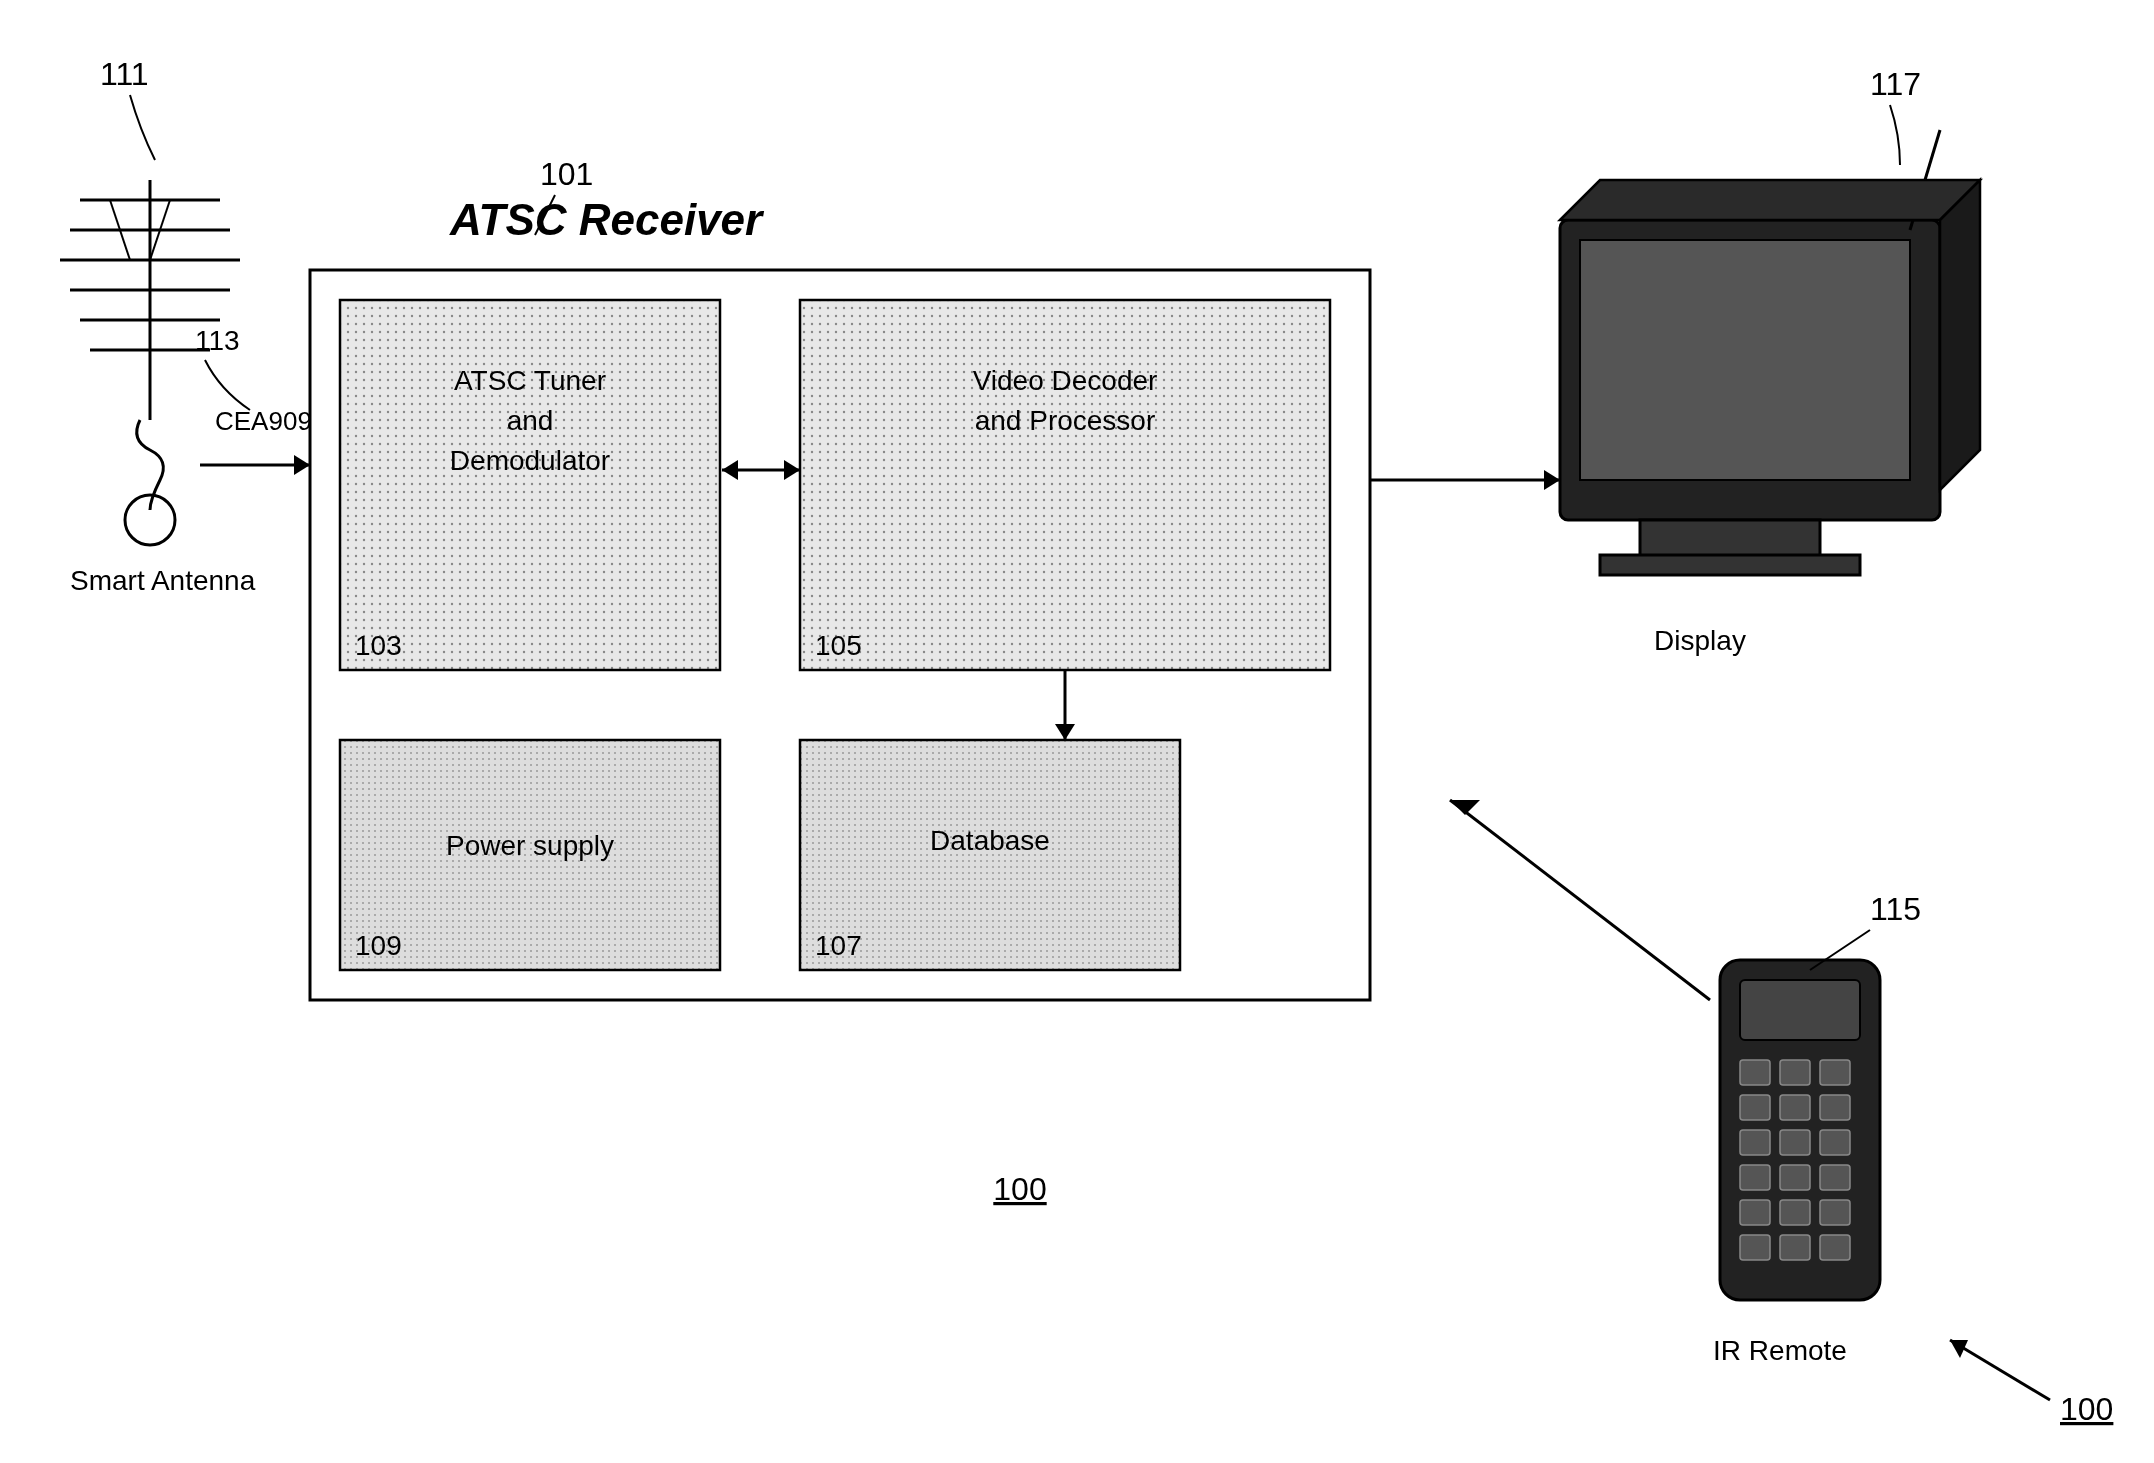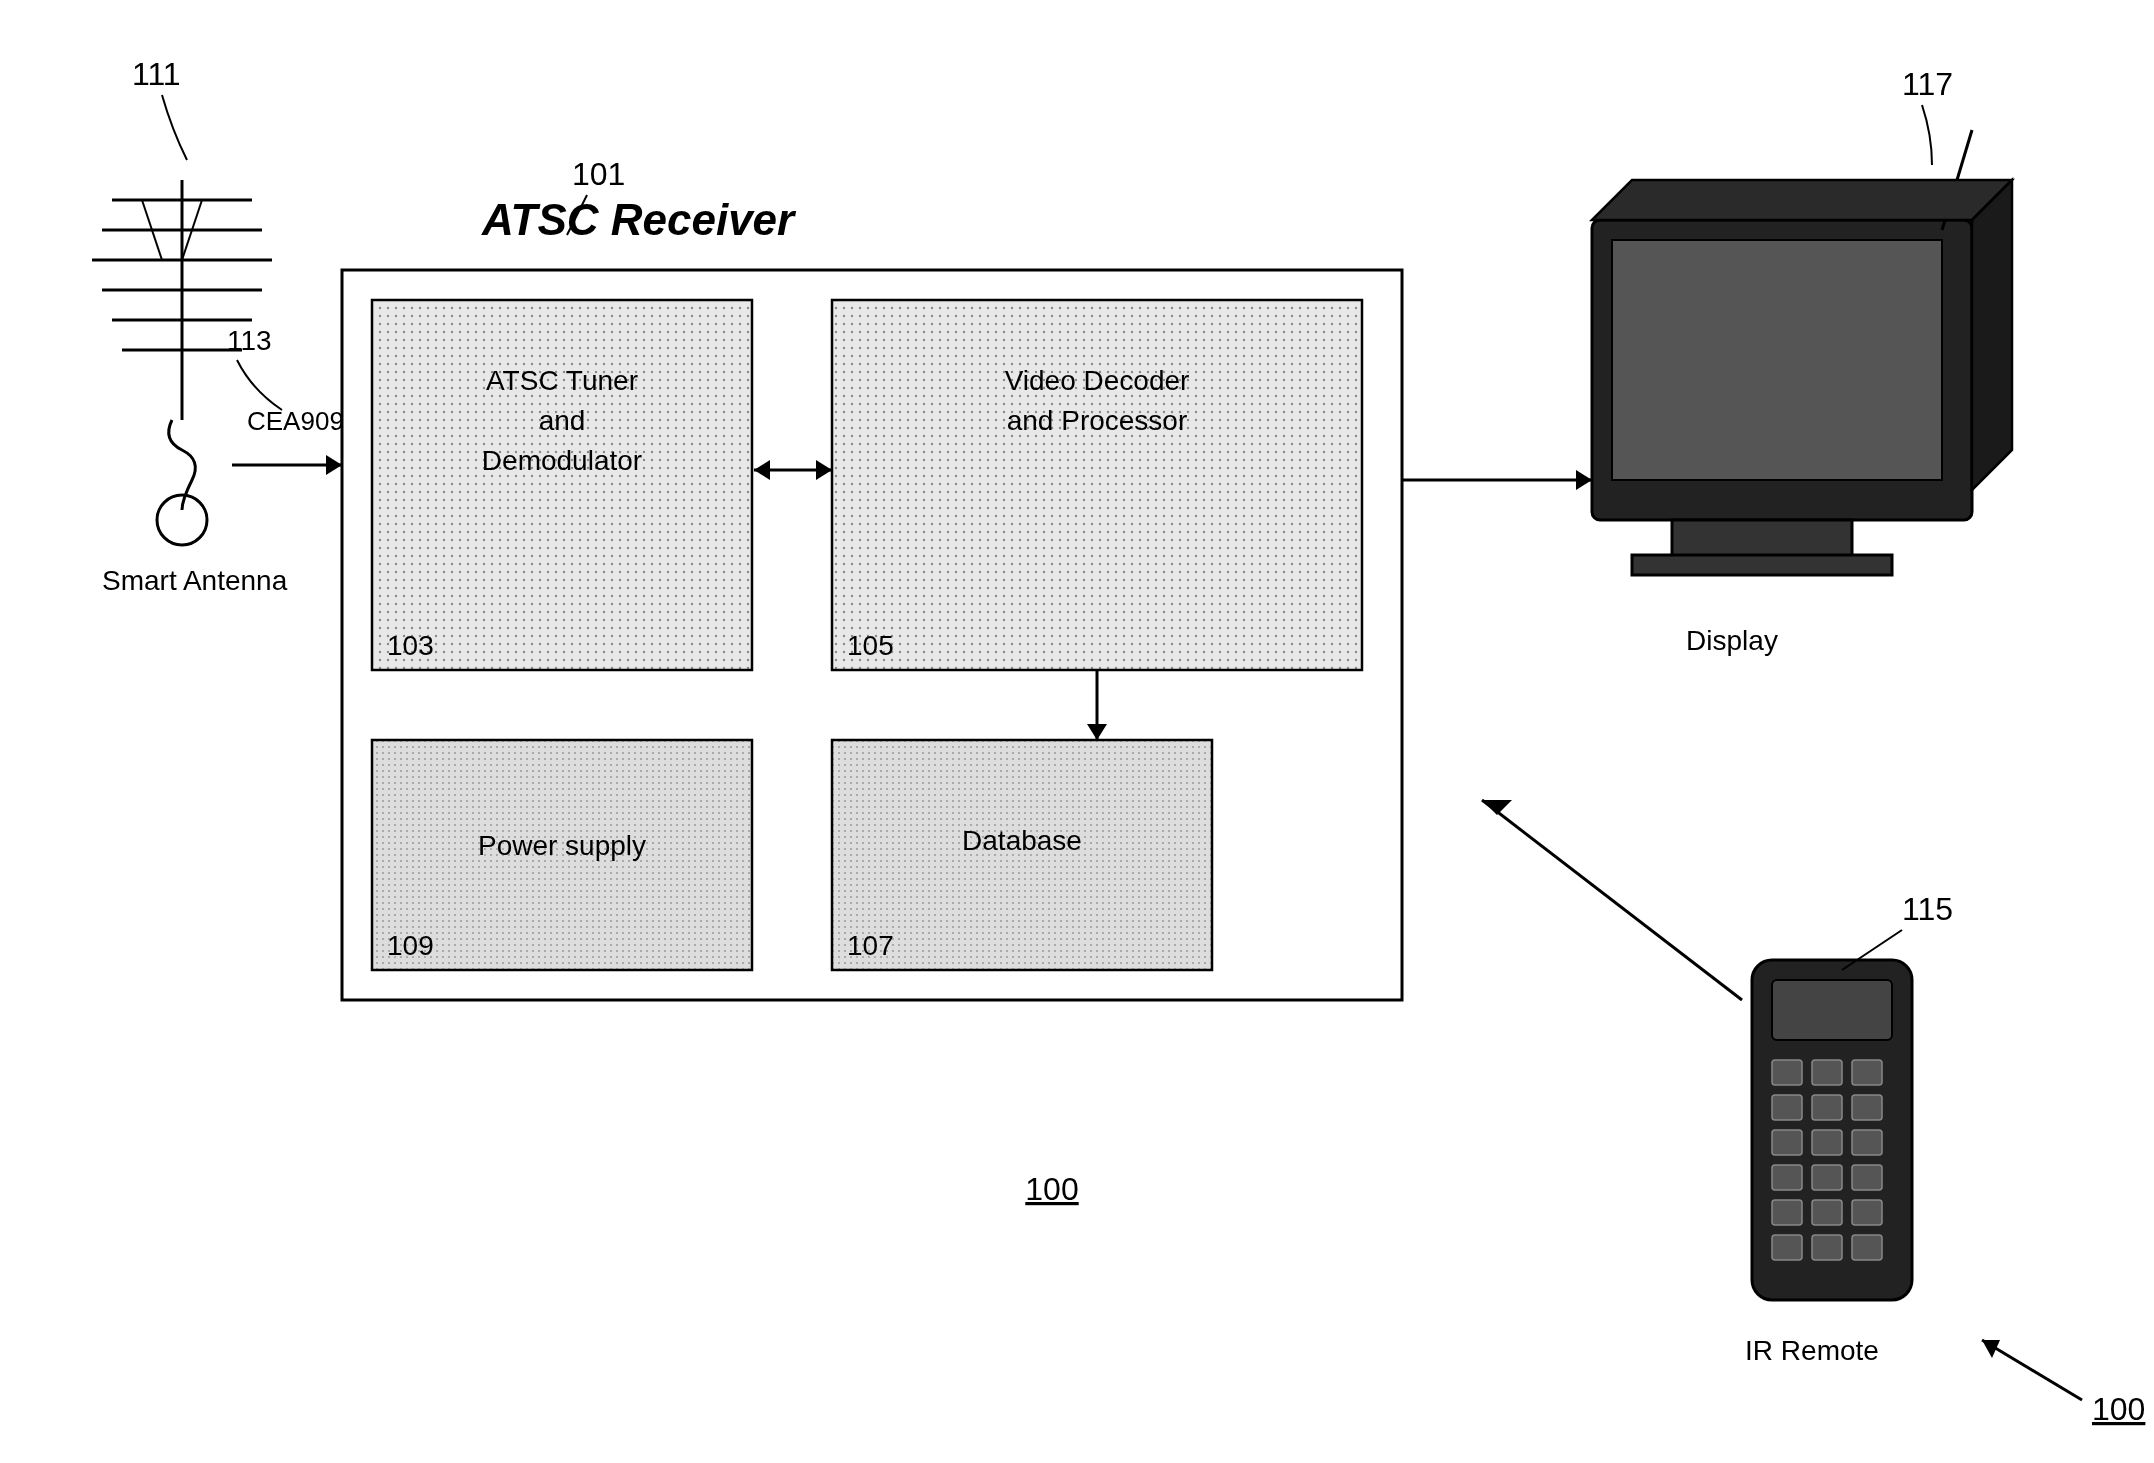--- a/index.html
+++ b/index.html
@@ -9,21 +9,20 @@
       background: #ffffff;
       font-family: Arial, sans-serif;
       position: relative;
       overflow: hidden;
     }
     .diagram-container {
       position: absolute;
       top: 0; left: 0;
       width: 2154px;
       height: 1067px;
-      padding-left: 32px;
     }
   </style>
 </head>
 <body>
 
 <div class="diagram-container">
   <svg width="2154" height="1463" viewBox="0 0 2154 1463" xmlns="http://www.w3.org/2000/svg">
 
     <rect width="2154" height="1463" fill="white"></rect>
 

